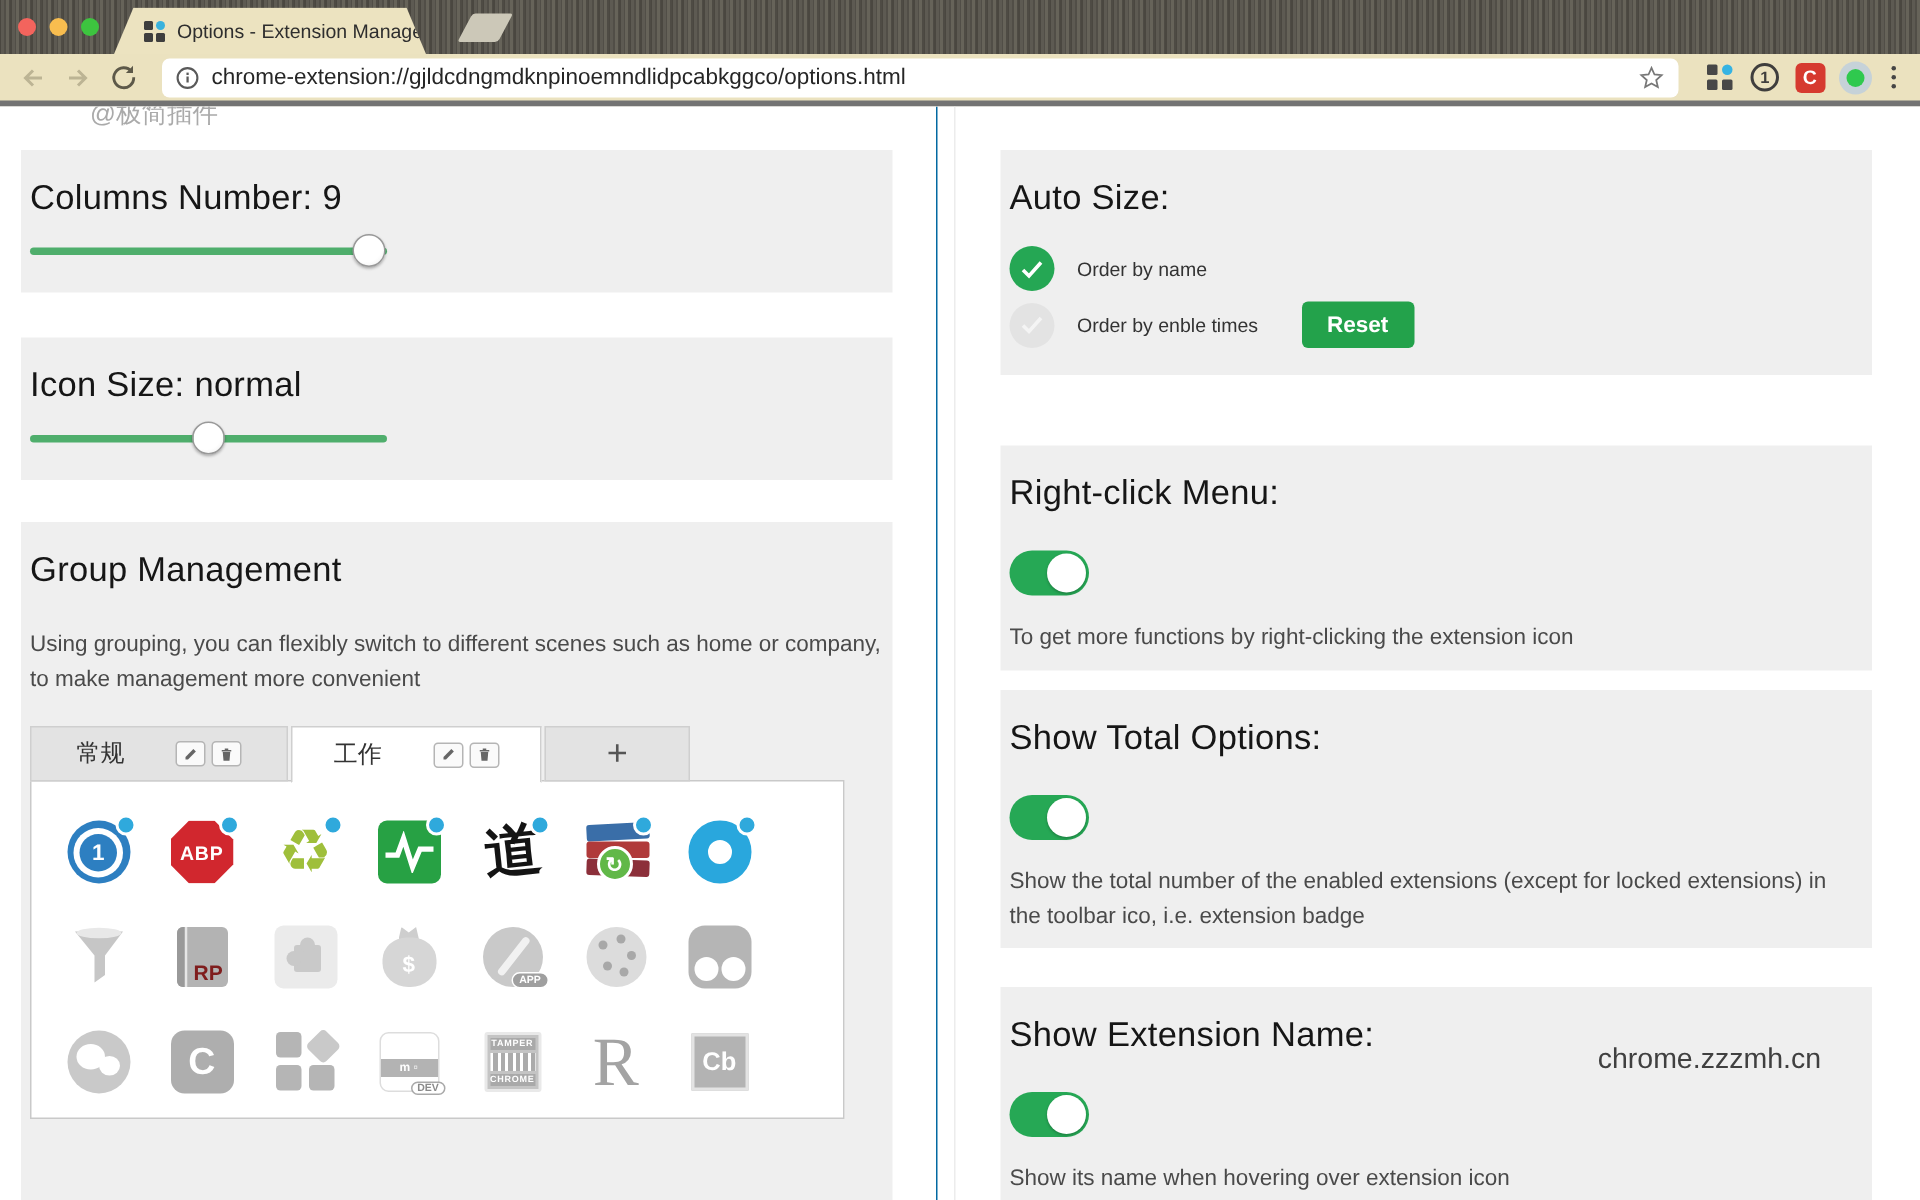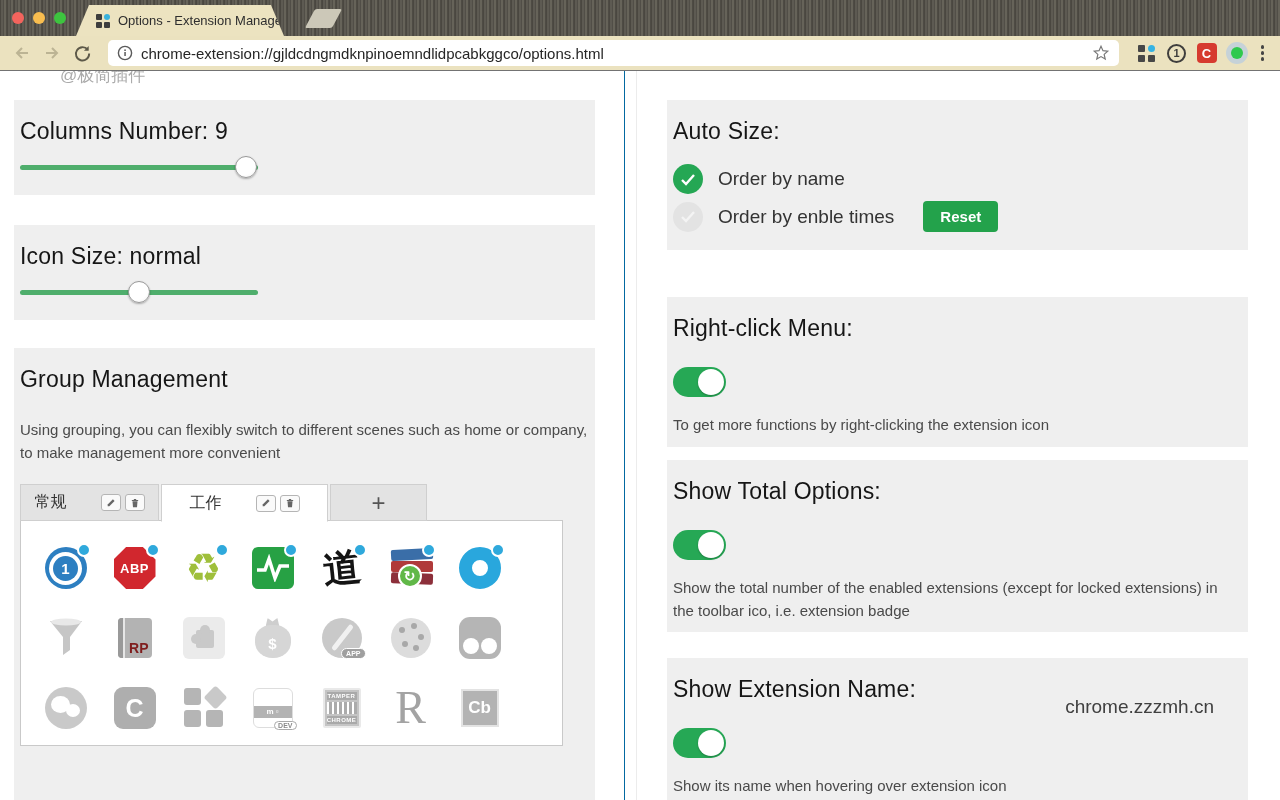--- a/index.html
+++ b/index.html
@@ -16,21 +16,21 @@
 
   .tab { position:absolute; left:76px; top:5px; width:208px; height:31px; background:#ece3c0;
     clip-path:polygon(13px 0, calc(100% - 13px) 0, 100% 100%, 0 100%);
     display:flex; align-items:center; padding:0 20px; gap:8px; }
   .tab-title { font-size:13px; color:#2e2e2e; white-space:nowrap; flex:1; }
   .favicon { width:14px; height:14px; display:grid; grid-template-columns:6px 6px; grid-template-rows:6px 6px; gap:2px; }
   .favicon .sq { background:#3e3e3e; border-radius:1px; }
   .favicon .dot { background:#39b2dd; border-radius:50%; }
   .newtab-btn { position:absolute; left:310px; top:9px; width:27px; height:19px; background:#ccc8b8; transform:skewX(-28deg); border-radius:2px; }
 
-  .toolbar { height:35px; background:#ebe2bf; border-bottom:1px solid #737373; display:flex; align-items:center; padding:0 10px; gap:6px; }
+  .toolbar { height:35px; background:#ebe2bf; border-bottom:4px solid #737373; display:flex; align-items:center; padding:0 10px; gap:6px; }
   .nav-ic { width:24px; height:24px; display:flex; align-items:center; justify-content:center; }
   .addressbar { flex:1; height:26px; background:#fff; border-radius:5px; margin:0 10px 0 8px; display:flex; align-items:center; padding:0 9px; gap:8px; }
   .url { flex:1; font-size:15px; color:#262626; white-space:nowrap; overflow:hidden; }
   .ext-ic { width:24px; height:24px; display:flex; align-items:center; justify-content:center; position:relative; }
   .mini-grid { width:17px; height:17px; display:grid; grid-template-columns:7px 7px; grid-template-rows:7px 7px; gap:3px; }
   .mini-grid .sq{ background:#474747; border-radius:1px;} .mini-grid .dot{ background:#35b3e3; border-radius:50%;}
   .op-tb { width:19px; height:19px; border:2px solid #3f3e3d; border-radius:50%; display:flex; align-items:center; justify-content:center; font-size:11px; font-weight:bold; color:#3f3e3d; }
   .cz-tb { width:20px; height:20px; background:#d63a2f; border-radius:4px; color:#fff; font-weight:bold; font-size:13px; display:flex; align-items:center; justify-content:center; }
   .gd-tb { width:22px; height:22px; background:#c6d2d8; border-radius:50%; display:flex; align-items:center; justify-content:center; }
   .gd-tb i { width:12px; height:12px; background:#2fc94e; border-radius:50%; }
@@ -56,21 +56,21 @@
   .slider .track { position:absolute; left:0; right:0; top:9px; height:5px; background:#4fae6c; border-radius:3px; }
   .slider .thumb { position:absolute; top:0; width:22px; height:22px; border-radius:50%;
     background:radial-gradient(circle at 40% 35%, #ffffff 60%, #ececec); border:1px solid #999;
     box-shadow:0 1px 2px rgba(0,0,0,.3); transform:translateX(-50%); }
 
   .c-group p { margin-top:22px; }
   .c-group p:first-of-type { margin-top:24px; }
 
   .gtabs { display:flex; margin-top:20px; height:37px; position:relative; z-index:2; }
   .gtab { display:flex; align-items:center; justify-content:center; border:1px solid #cfcfcf; background:#e3e3e3; font-size:16px; color:#333; }
-  .gtab.t1 { width:139px; } .gtab.t2 { width:167px; margin-left:2px; } .gtab.t3 { width:97px; margin-left:2px; font-size:24px; color:#555; }
+  .gtab.t1 { width:172px; } .gtab.t2 { width:167px; margin-left:2px; } .gtab.t3 { width:97px; margin-left:2px; font-size:24px; color:#555; }
   .gtab.active { background:#fff; border-bottom-color:#fff; height:38px; }
   .gtab .lbl { margin-right:30px; }
   .tbtn { width:20px; height:17px; border:1px solid #b5b5b5; border-radius:3px; background:#fafafa; display:flex; align-items:center; justify-content:center; margin-left:4px; }
 
   .gpanel { width:543px; height:226px; border:1px solid #c9c9c9; background:#fff; margin-top:-1px; position:relative; z-index:1;
     display:grid; grid-template-columns:repeat(7,69px); grid-auto-rows:70px; padding:12px 0 0 10px; }
   .cell { display:flex; align-items:center; justify-content:center; }
   .xi { position:relative; width:44px; height:44px; display:flex; align-items:center; justify-content:center; }
   .badge { position:absolute; top:-3px; right:-3px; width:14px; height:14px; border-radius:50%; background:#2fa9dc; border:2px solid #fff; }
 
@@ -126,21 +126,21 @@
   
   .c-auto { left:30px; top:29px; height:150px; }
   .c-rclick { left:30px; top:209px; height:150px;margin-top:17px; }
   .c-total { left:30px; top:389px; height:172px; }
   .c-name { left:30px; top:587px; height:220px; }
 
   .radio-row { display:flex; align-items:center; margin-top:18px; gap:15px; }
   .radio-row.second { margin-top:7px; }
   .rcheck { width:30px; height:30px; border-radius:50%; display:flex; align-items:center; justify-content:center; flex:none; }
   .rcheck.on { background:#25a754; } .rcheck.off { background:#e3e3e3; }
-  .rlabel { font-size:19px; color:#333; }
+  .rlabel { font-size:13px; color:#333; }
   .reset-btn { margin-left:14px; background:#23a24b; color:#fff; border:none; border-radius:4px; font-size:15px; font-weight:bold; padding:7px 17px; font-family:inherit; }
 
   .toggle { margin-top:24px; width:53px; height:30px; border-radius:15px; background:#26a855; position:relative; }
   .toggle .knob { position:absolute; right:2px; top:2px; width:26px; height:26px; border-radius:50%; background:#fff; box-shadow:0 1px 2px rgba(0,0,0,.25); }
   .desc { margin-top:16px; font-size:15px; color:#4f4f4f; line-height:23px; }
   .wm-right { position:absolute; right:34px; top:38px; font-size:19px; color:#404040; }
 </style>
 </head>
 <body>
 

